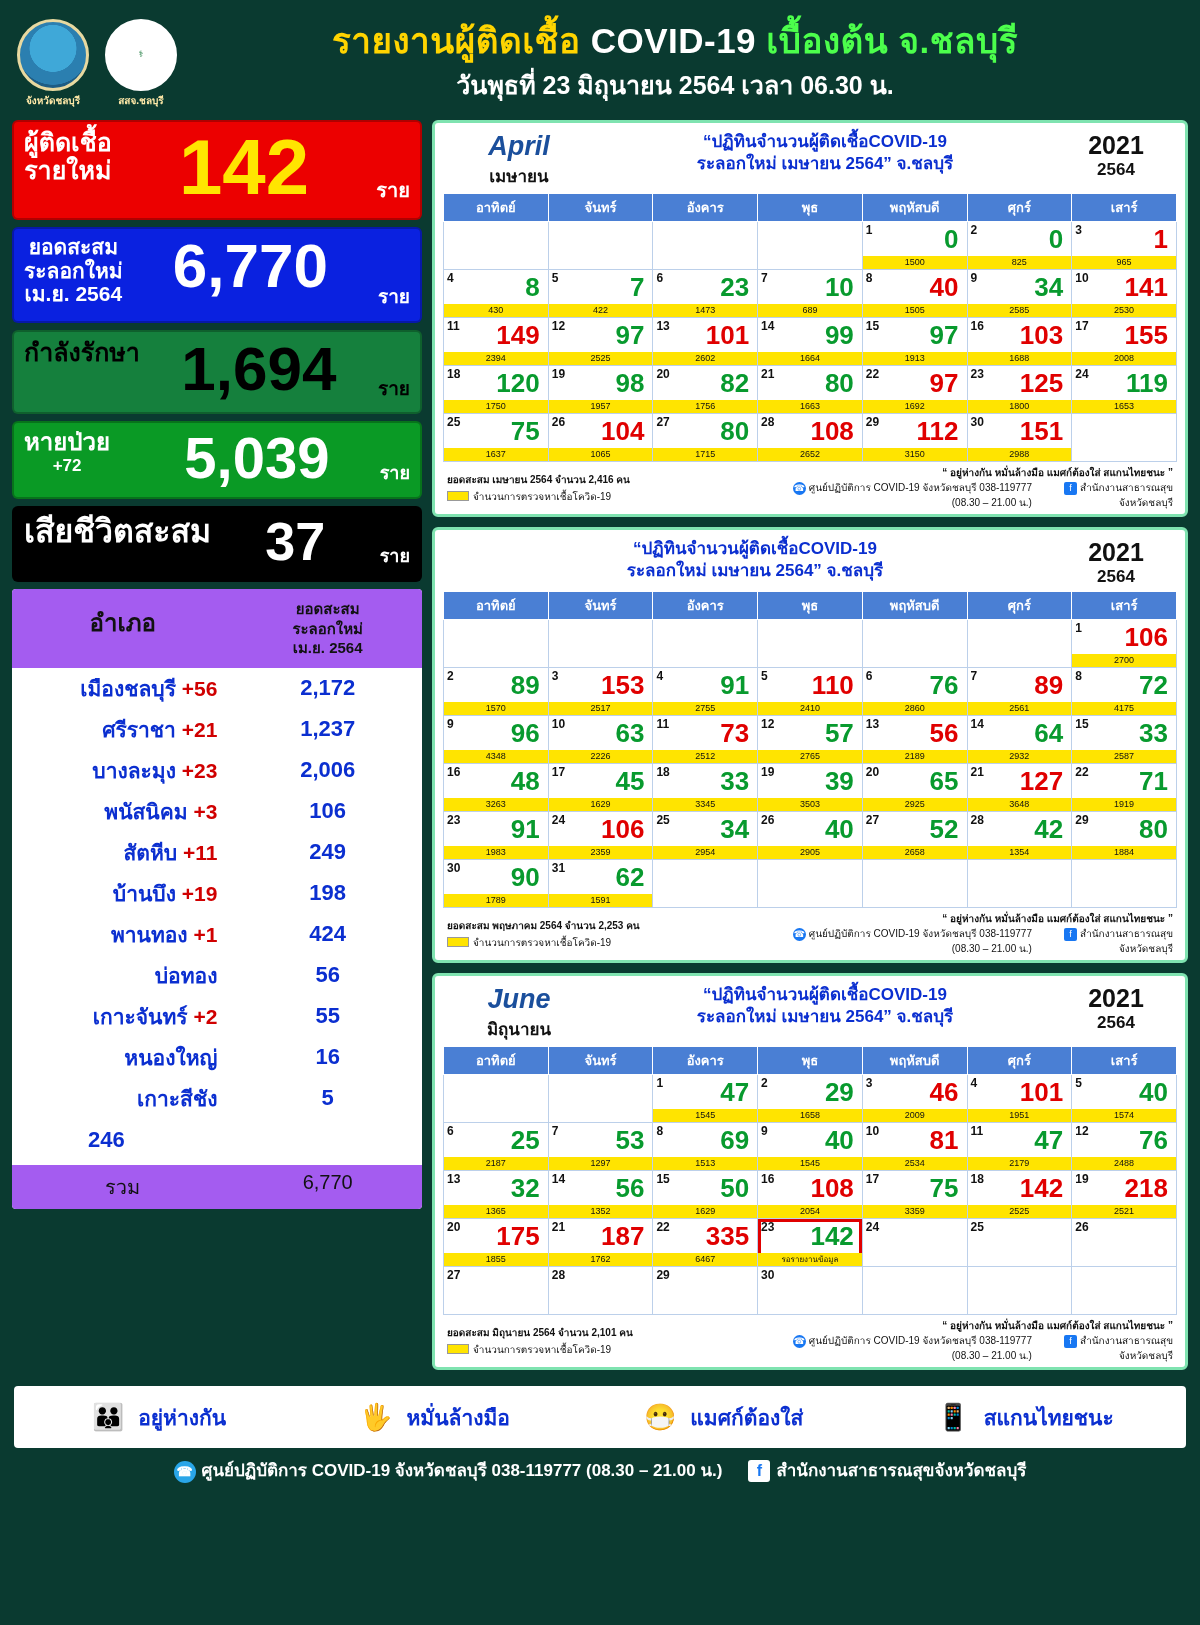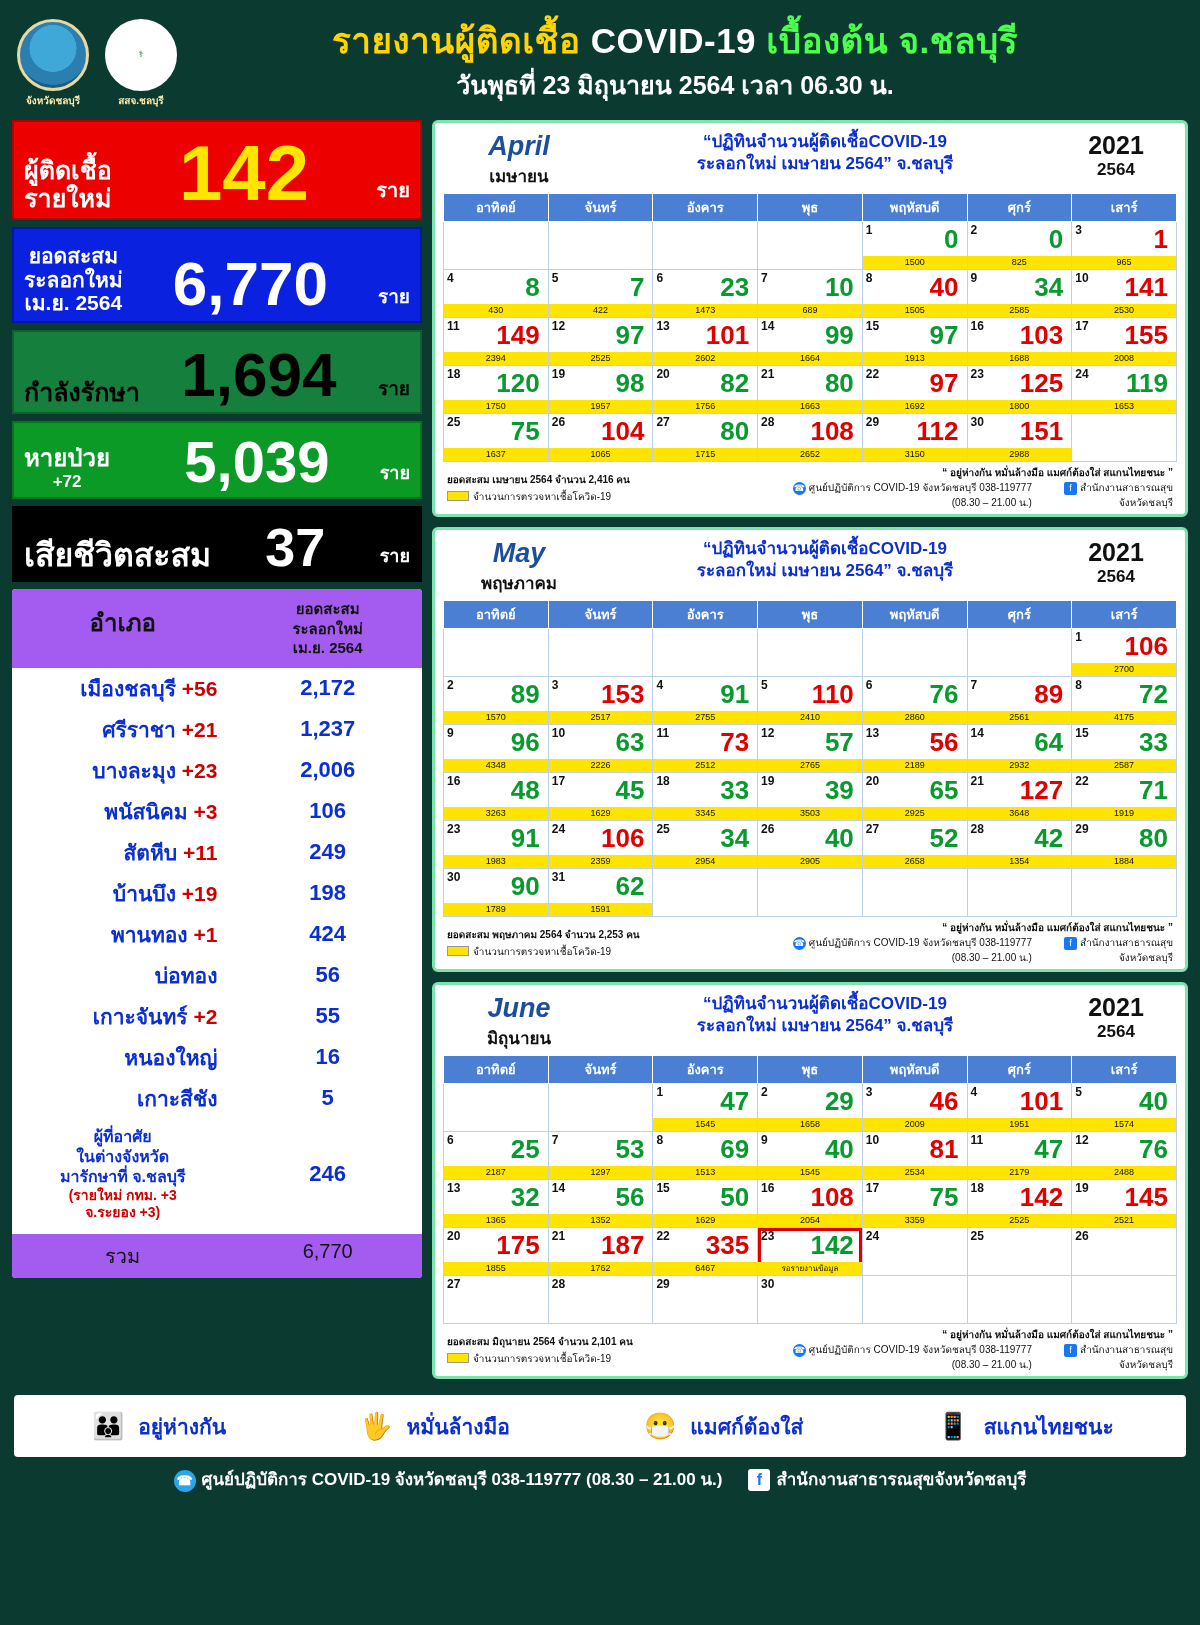--- a/index.html
+++ b/index.html
@@ -34,22 +34,22 @@
   .t-green { color:#4cff4c; }
   .title-line2 { font-size:25px; font-weight:bold; color:#ffffff; margin-top:4px; }
 
   
   .content { display:flex; padding:0 12px; gap:10px; }
   .leftcol { width:410px; }
   .rightcol { flex:1; }
 
   
   .statbox {
-    border-radius:0; margin-bottom:7px; padding:6px 10px;
-    display:flex; align-items:flex-end; justify-content:space-between;
+    border-radius:6px; margin-bottom:7px; padding:6px 10px;
+    display:flex; align-items:flex-start; justify-content:space-between;
     border:2px solid rgba(0,0,0,0.25);
   }
   .sb-label { font-weight:bold; line-height:1.12; text-align:center; }
   .sb-num { font-weight:bold; line-height:1; }
   .sb-unit { font-weight:bold; align-self:flex-end; }
 
   .box-new { background:#ec0000; height:100px; }
   .box-new .sb-label { color:#ffffff; font-size:25px; }
   .box-new .sb-num { color:#ffe500; font-size:78px; }
   .box-new .sb-unit { color:#ffffff; font-size:20px; margin-bottom:6px; }
@@ -267,27 +267,20 @@
             <div class="dist-row">
               <div class="dr-name"><span>หนองใหญ่</span> <span class="plus"></span></div>
               <div class="dr-val">16</div>
             </div>
             <div class="dist-row">
               <div class="dr-name"><span>เกาะสีชัง</span> <span class="plus"></span></div>
               <div class="dr-val">5</div>
             </div>
           </div>
         <div class="dist-note">
-          <div class="dn-text">
-            <div>ผู้ที่อาศัย</div>
-            <div>ในต่างจังหวัด</div>
-            <div>มารักษาที่ จ.ชลบุรี</div>
-            <div class="small">(รายใหม่ กทม. +3</div>
-            <div class="small">จ.ระยอง +3)</div>
-          </div>
           <div class="dn-val">246</div>
         </div>
         <div class="dist-total">
           <div class="dt-l">รวม</div>
           <div class="dt-r">6,770</div>
         </div>
       </div>
     </div>
 
     <div class="rightcol" id="calendars">
@@ -558,24 +551,20 @@
               <div class="r1">“ อยู่ห่างกัน  หมั่นล้างมือ  แมศก์ต้องใส่  สแกนไทยชนะ ”</div>
               <div class="r2">
                 <span><span class="ic-phone">☎</span>ศูนย์ปฏิบัติการ COVID-19 จังหวัดชลบุรี 038-119777 (08.30 – 21.00 น.)</span>
                 <span><span class="ic-fb">f</span>สำนักงานสาธารณสุขจังหวัดชลบุรี</span>
               </div>
             </div>
           </div>
         </div>
         <div class="cal">
           <div class="cal-head">
-            <div class="cal-month">
-              <div class="en">May</div>
-              <div class="th">พฤษภาคม</div>
-            </div>
             <div class="cal-title">
               <div>“ปฏิทินจำนวนผู้ติดเชื้อCOVID-19</div>
               <div>ระลอกใหม่ เมษายน 2564” จ.ชลบุรี</div>
             </div>
             <div class="cal-year">
               <div class="y1">2021</div>
               <div class="y2">2564</div>
             </div>
           </div>
           <table class="calgrid">
@@ -1007,21 +996,21 @@
                 <td>
                   <div class="cellwrap">
                     <span class="daynum">18</span>
                     <div class="count c-red">142</div>
                     <div class="testbar">2525</div>
                   </div>
                 </td>
                 <td>
                   <div class="cellwrap">
                     <span class="daynum">19</span>
-                    <div class="count c-red">145</div>
+                    <div class="count c-red">218</div>
                     <div class="testbar">2521</div>
                   </div>
                 </td>
               </tr>
               <tr>
                 <td>
                   <div class="cellwrap">
                     <span class="daynum">20</span>
                     <div class="count c-red">175</div>
                     <div class="testbar">1855</div>

